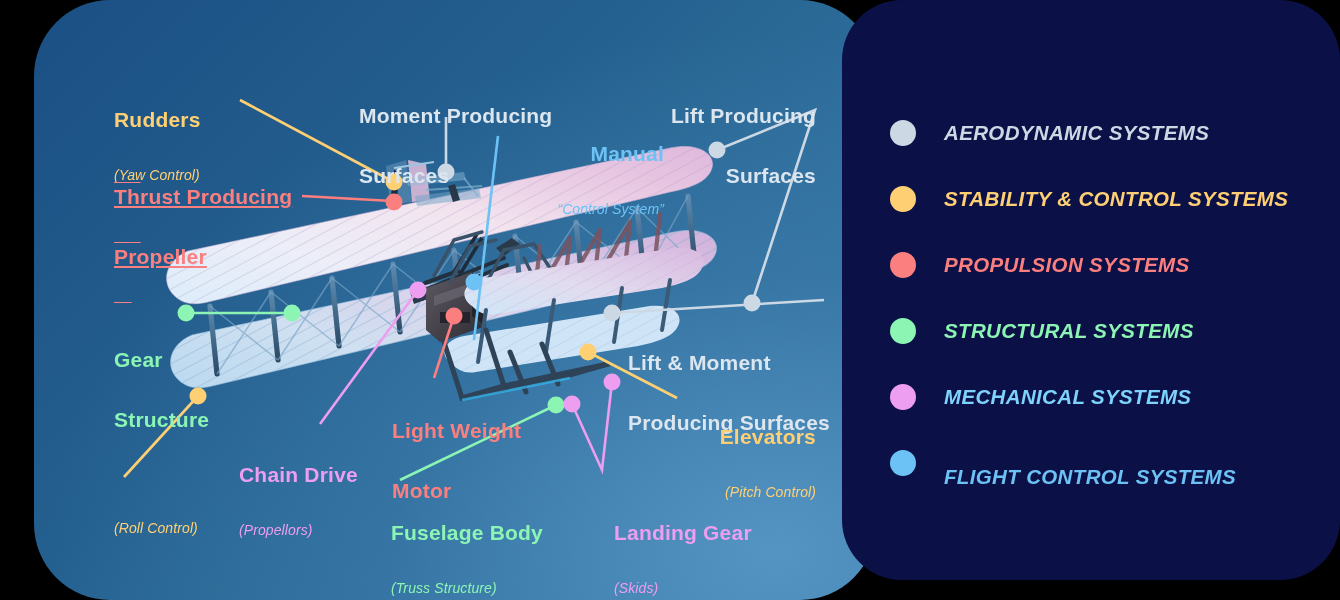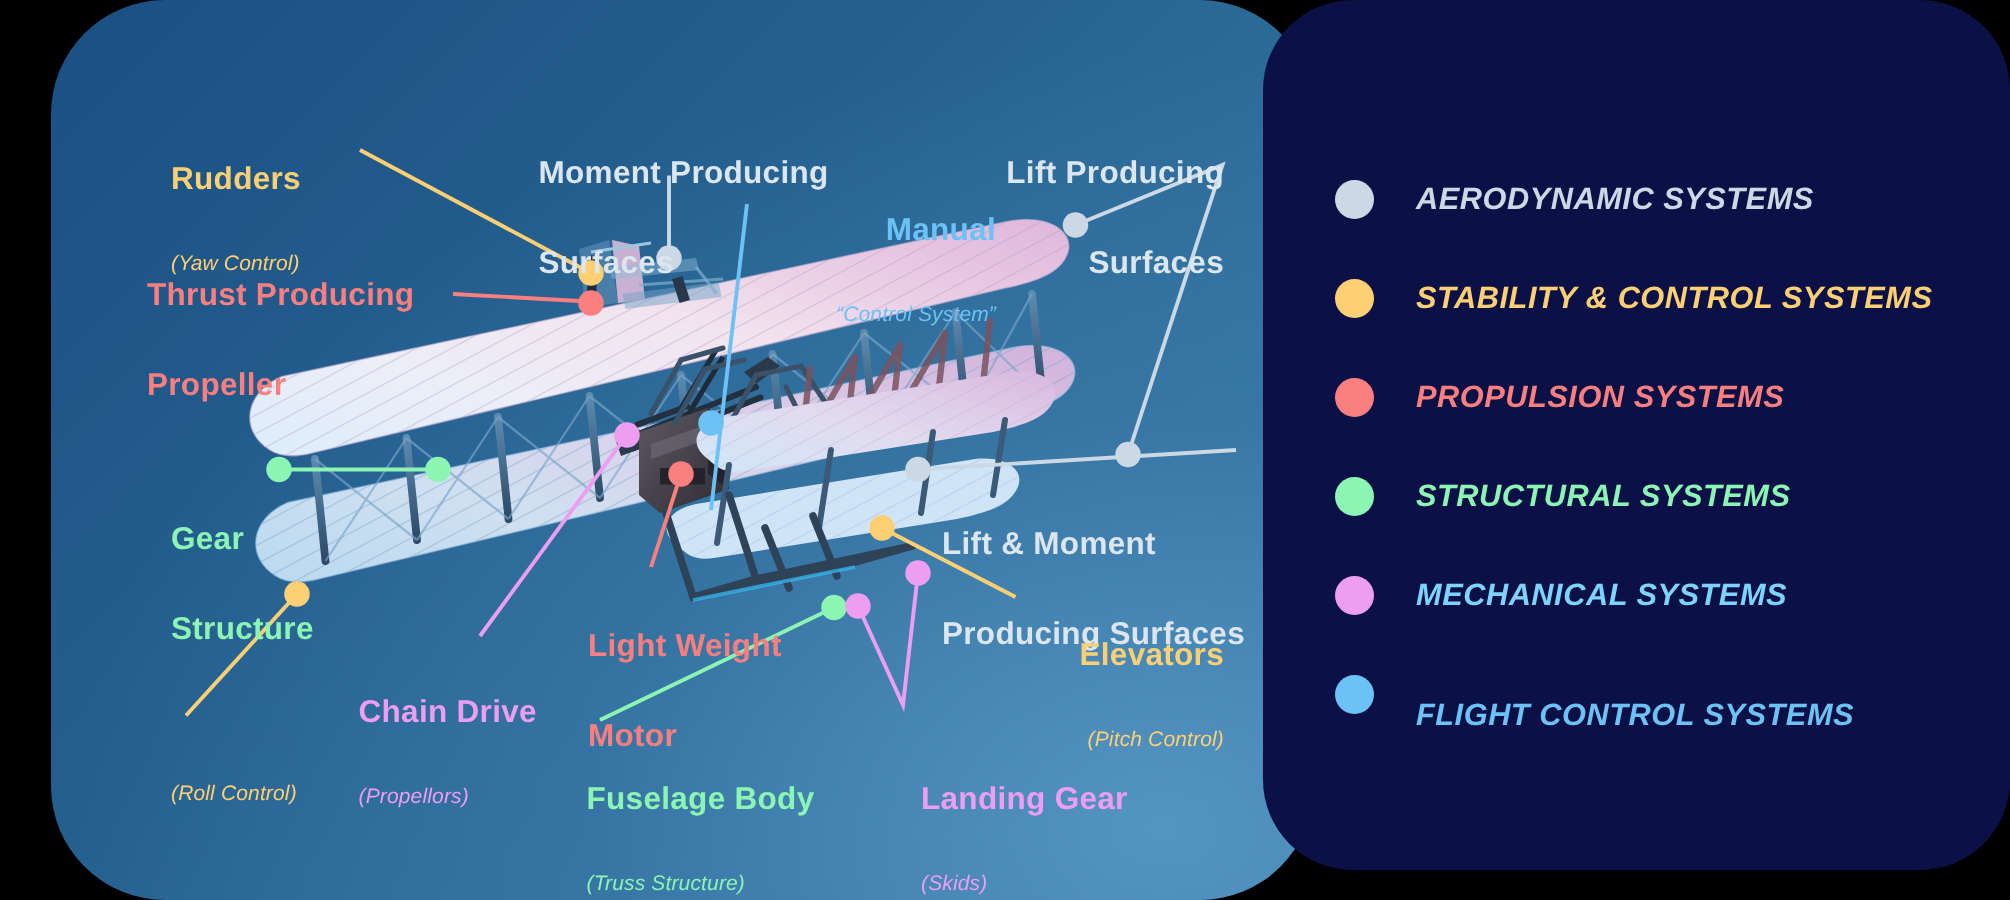--- a/index.html
+++ b/index.html
@@ -281,21 +281,21 @@
         <circle cx="538" cy="404" r="8.5" fill="#ed9ef0"></circle>
         <circle cx="578" cy="382" r="8.5" fill="#ed9ef0"></circle>
       </g>
     </svg>
 
     <div class="label" style="left:80px; top:72px; color:#ffd073;">
       <span class="t1">Rudders</span>
       <span class="t2">(Yaw Control)</span>
     </div>
 
-    <div class="label" style="left:64px; top:149px; color:#fc7f7f;">
+    <div class="label" style="left:80px; top:149px; color:#fc7f7f;text-decoration:underline;">
       <span class="t1">Thrust Producing</span>
       <span class="t1">Propeller</span>
     </div>
 
     <div class="label" style="left:325px; top:68px; color:#dce6ef;">
       <span class="t1">Moment Producing</span>
       <span class="t1">Surfaces</span>
     </div>
 
     <div class="label ralign" style="left:345px; top:106px; width:285px; color:#6dc2f5;">

